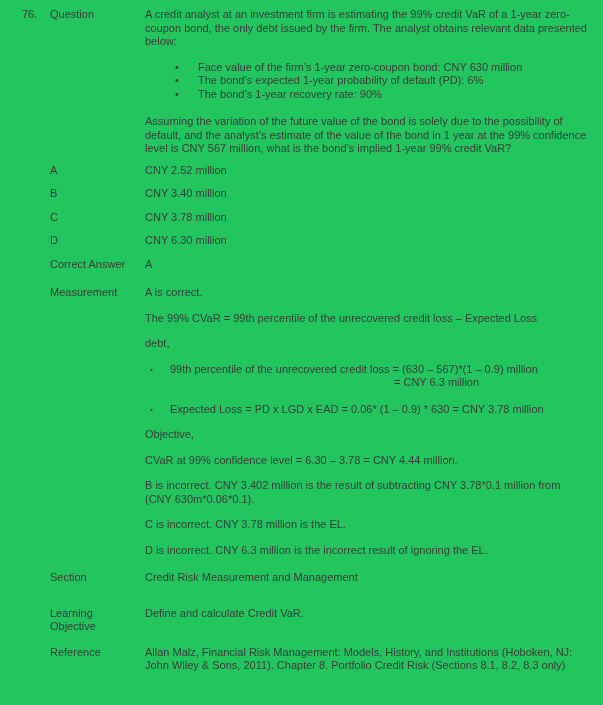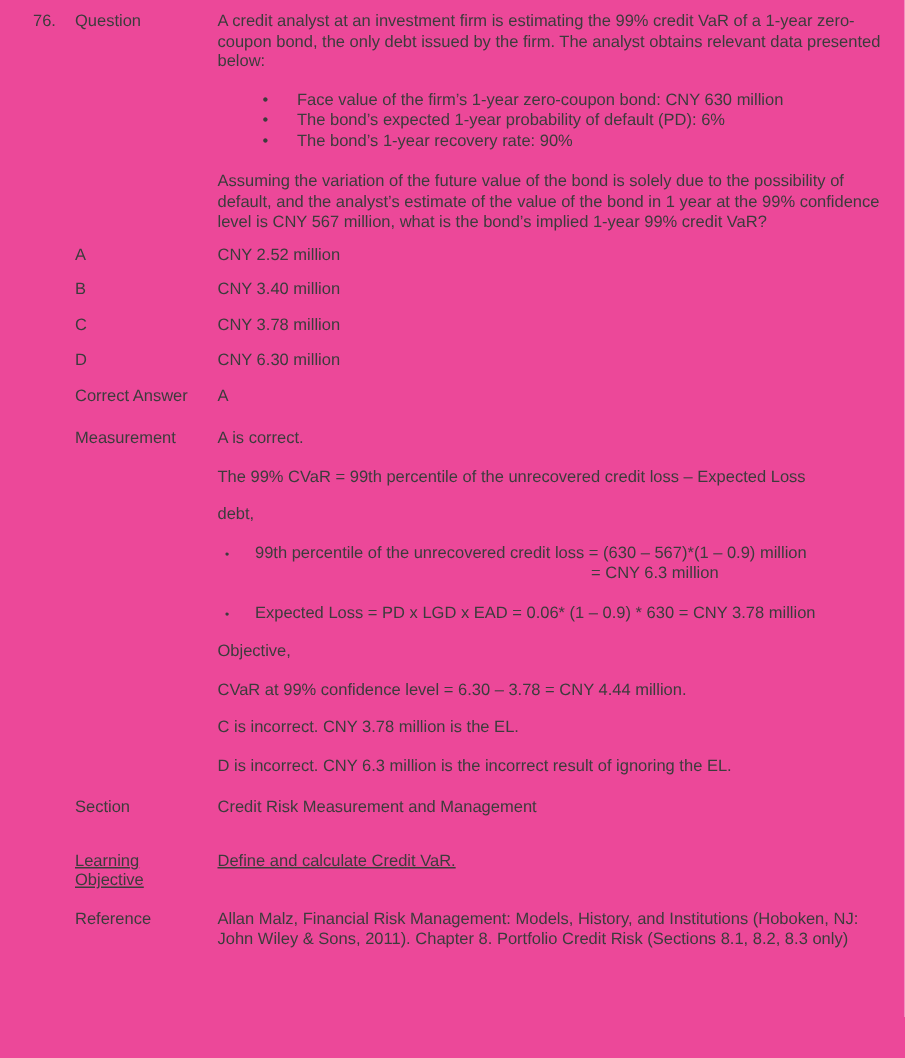--- a/index.html
+++ b/index.html
@@ -12,21 +12,21 @@
     overflow: hidden;
     font-family: "Liberation Sans", sans-serif;
     font-size: 11px;
     line-height: 13.5px;
     color: #3c3c3c;
   }
   .page {
     width: 603px;
     height: 705px;
     padding: 8px 14px 0 22px;
-    background: #ec4899;
+    background: #22c55e;
   }
   .row { display: flex; align-items: flex-start; }
   .col-num { width: 28px; flex-shrink: 0; }
   .col-label { width: 95px; flex-shrink: 0; padding-right: 8px; }
   .col-content { flex: 1; min-width: 0; }
 
   .para { margin-bottom: 12px; }
   .q-intro { margin-bottom: 12px; }
   .q-bullets { margin-bottom: 14px; }
   .q-bullet { display: flex; }
@@ -39,21 +39,21 @@
   .e-bullet { display: flex; margin-bottom: 12px; }
   .e-bullet.b1 { margin-bottom: 13px; }
   .e-bullet .marker {
     width: 20px; margin-left: 5px; flex-shrink: 0;
     font-size: 8px; line-height: 13.5px;
   }
   .e-bullet .btext { flex: 1; min-width: 0; }
   .formula-cont { padding-left: 224px; }
 
   .section-row { margin-bottom: 22px; }
-  .lo-row { margin-bottom: 12px; text-decoration: underline; }
+  .lo-row { margin-bottom: 12px; }
   .explanation-row .para:last-child { margin-bottom: 14px; }
 </style>
 </head>
 <body>
 
 <div class="page">
 
   <div class="row">
     <div class="col-num">76.</div>
     <div class="col-label">Question</div>
@@ -117,20 +117,21 @@
           <span>99th percentile of the unrecovered credit loss = (630 – 567)*(1 – 0.9) million</span>
           <span class="formula-cont" style="display:block;">= CNY 6.3 million</span>
         </span>
       </div>
       <div class="e-bullet">
         <span class="marker">•</span>
         <span class="btext">Expected Loss = PD x LGD x EAD = 0.06* (1 – 0.9) * 630 = CNY 3.78 million</span>
       </div>
       <p class="para">Objective,</p>
       <p class="para">CVaR at 99% confidence level = 6.30 – 3.78 = CNY 4.44 million.</p>
+      <p class="para">B is incorrect. CNY 3.402 million is the result of subtracting CNY 3.78*0.1 million from (CNY 630m*0.06*0.1).</p>
       <p class="para">C is incorrect. CNY 3.78 million is the EL.</p>
       <p class="para">D is incorrect. CNY 6.3 million is the incorrect result of ignoring the EL.</p>
     </div>
   </div>
 
   <div class="row section-row">
     <div class="col-num"></div>
     <div class="col-label">Section</div>
     <div class="col-content">Credit Risk Measurement and Management</div>
   </div>

